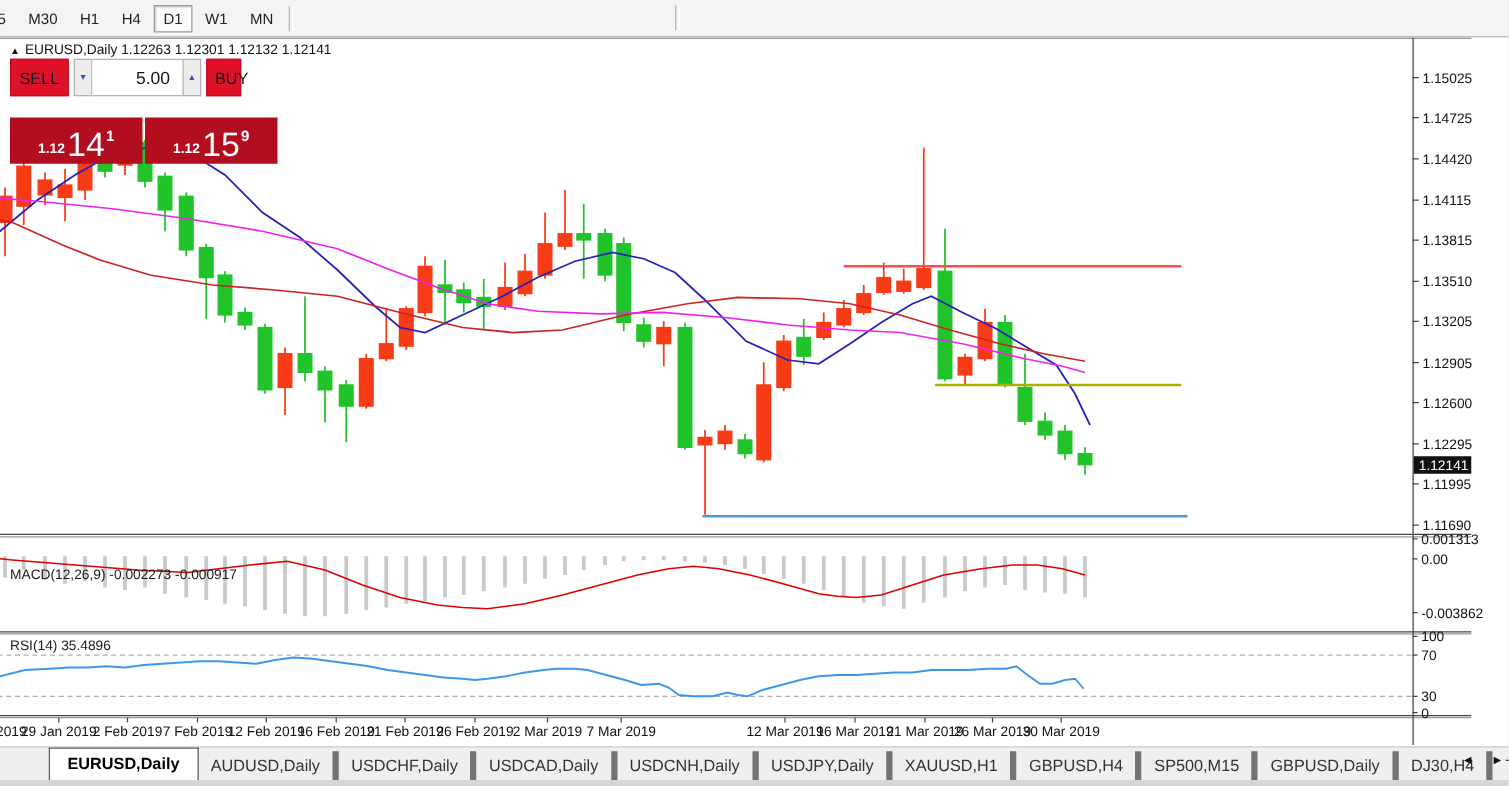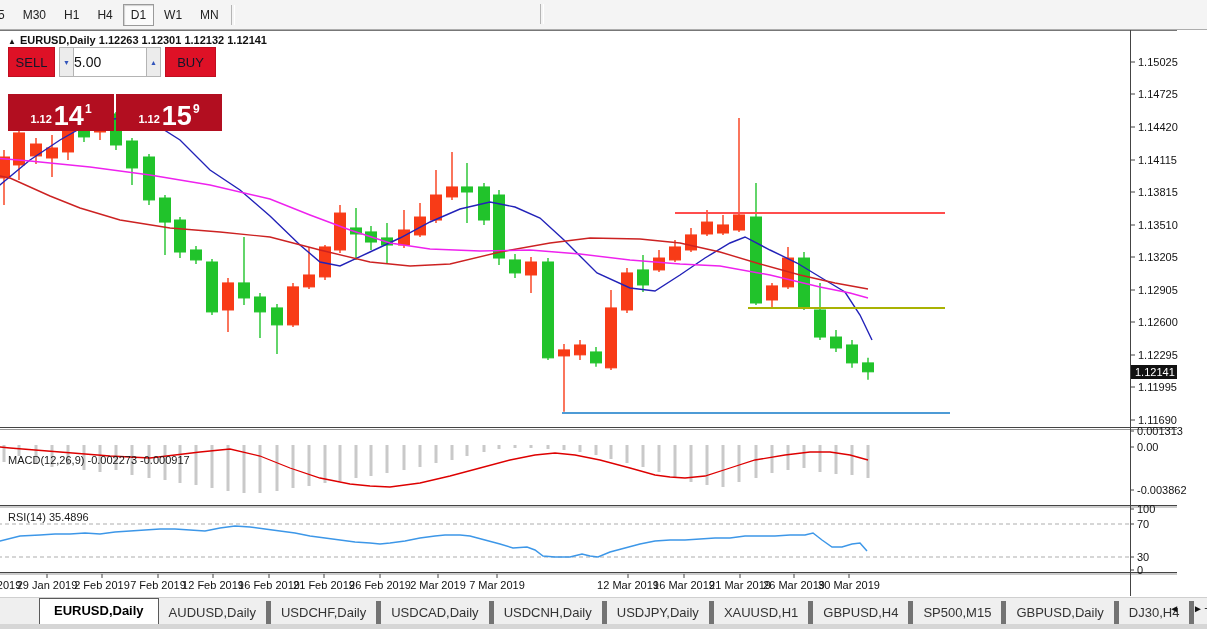--- a/index.html
+++ b/index.html
@@ -9,39 +9,39 @@
   #toolbar{position:absolute;left:0;top:0;width:1207px;height:29px;background:#f4f4f4;
            border-bottom:1px solid #adadad;display:flex;align-items:center;}
   .tfbtn{height:22px;margin:0 1px;padding:2px 7px;font-size:12px;color:#222;background:transparent;
          border:1px solid transparent;cursor:default;font-family:"Liberation Sans",sans-serif;}
   .tfbtn.active{background:#fbfbfb;border:1px solid #9a9a9a;box-shadow:inset 1px 1px 1px #d0d0d0;}
   .tbsep{width:2px;height:20px;border-left:1px solid #b5b5b5;border-right:1px solid #ffffff;margin:0 3px;}
   .tbsep.far{position:absolute;left:537px;top:4px;}
   
   #chartwin{position:absolute;left:0;top:30px;width:1207px;height:566px;background:#fff;}
   #chart-svg{position:absolute;left:0;top:0;}
-  #title{position:absolute;left:8px;top:4px;font-size:11px;font-weight:bold;color:#111;z-index:4;}
+  #title{position:absolute;left:8px;top:4px;font-size:11px;font-weight:normal;color:#111;z-index:4;}
   #title .arr{font-size:8px;margin-right:4px;color:#111;}
   #macd-label{position:absolute;left:8px;top:404px;font-size:11px;color:#1a1a1a;z-index:4;margin-top:20px;}
   #rsi-label{position:absolute;left:8px;top:481px;font-size:11px;color:#1a1a1a;z-index:4;}
   
   #tpanel{position:absolute;left:8px;top:17px;width:215px;z-index:6;}
   #trow1{display:flex;height:30px;}
   .redbtn{background:#de1126;color:#0f172a;border:1px solid #c00e20;font-size:13px;width:47px;
           font-family:"Liberation Sans",sans-serif;cursor:pointer;}
   .spin{width:15px;background:#ececec;border:1px solid #b4b4b4;color:#3355bb;font-size:7px;padding:0;cursor:pointer;}
   #vol{width:62px;border:1px solid #b4b4b4;border-left:none;border-right:none;font-size:14px;
-       text-align:left;padding:0 10px 0 0;color:#111;font-family:"Liberation Sans",sans-serif;}
-  #buybtn{margin-left:4px;width:51px;}
+       text-align:right;padding:0 10px 0 0;color:#111;font-family:"Liberation Sans",sans-serif;}
+  #buybtn{margin-left:4px;width:28px;}
   #trow2{display:flex;margin-top:17px;height:37px;}
   .quote{background:#b20e20;color:#fff;width:106px;display:flex;align-items:flex-end;justify-content:center;
          padding-bottom:3px;}
   .quote.ask{margin-left:2px;}
   .qsmall{font-size:11px;font-weight:bold;margin:0 2px 3px 0;}
-  .qbig{font-size:27px;font-weight:bold;line-height:24px;}
+  .qbig{font-size:27px;font-weight:normal;line-height:24px;}
   .qsup{font-size:12px;font-weight:bold;margin:0 0 12px 1px;}
   
   #tabstrip{position:absolute;left:0;top:597px;width:1207px;height:27px;background:#efefef;
             border-top:1px solid #cfcfcf;display:flex;align-items:flex-end;padding-left:33px;}
   .tab{font-size:13px;color:#333;padding:4px 10px 5px 10px;border-right:5px solid #737373;
        white-space:nowrap;cursor:pointer;}
   .tab.active{background:#ffffff;border:1px solid #5a5a5a;border-bottom:1px solid #fff;
               font-weight:bold;color:#000;padding:4px 14px 6px 14px;margin-left:6px;}
   #tabarrows{position:absolute;right:2px;top:603px;display:flex;gap:10px;z-index:5;}
   .tarrow{font-size:10px;color:#111;cursor:pointer;background:transparent;border:none;padding:0 2px;}

